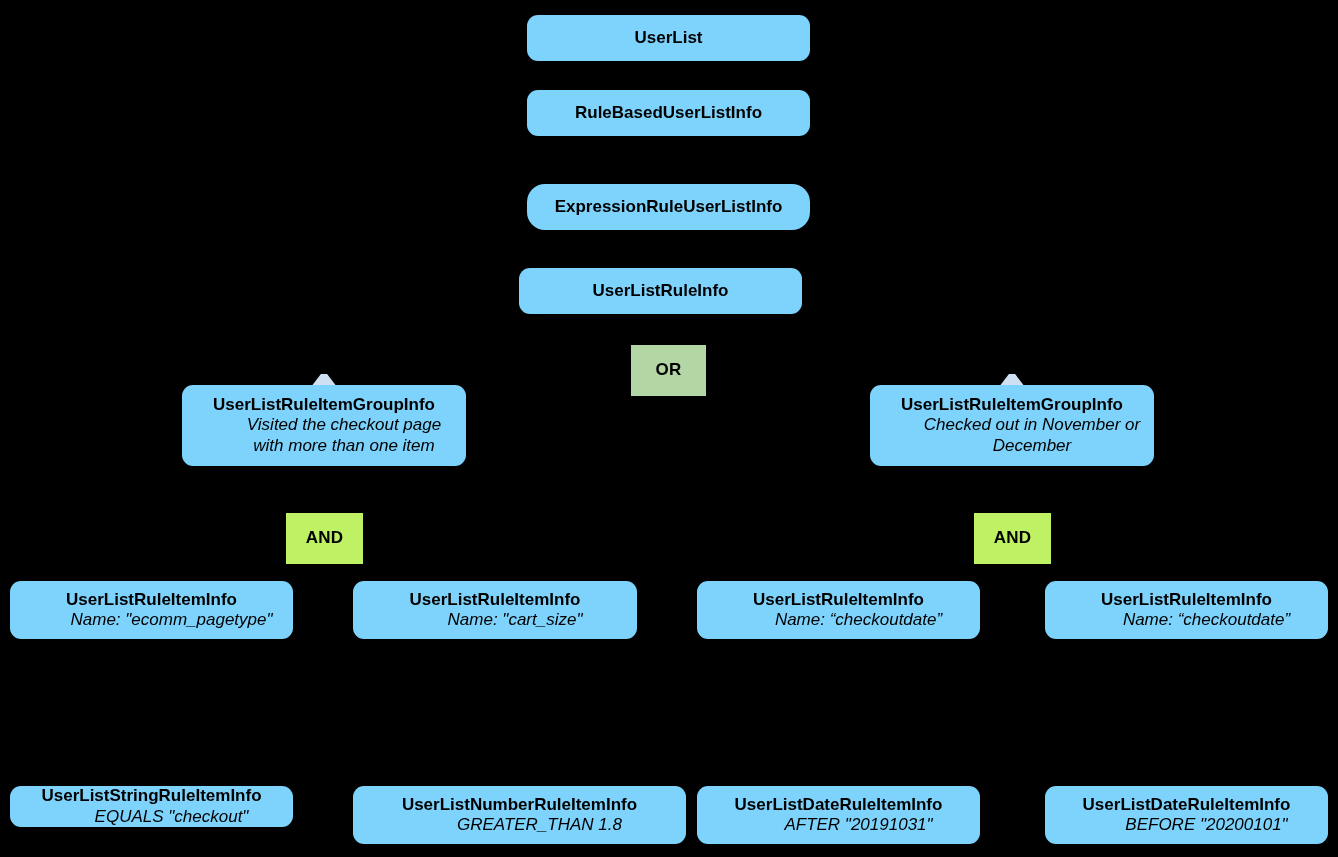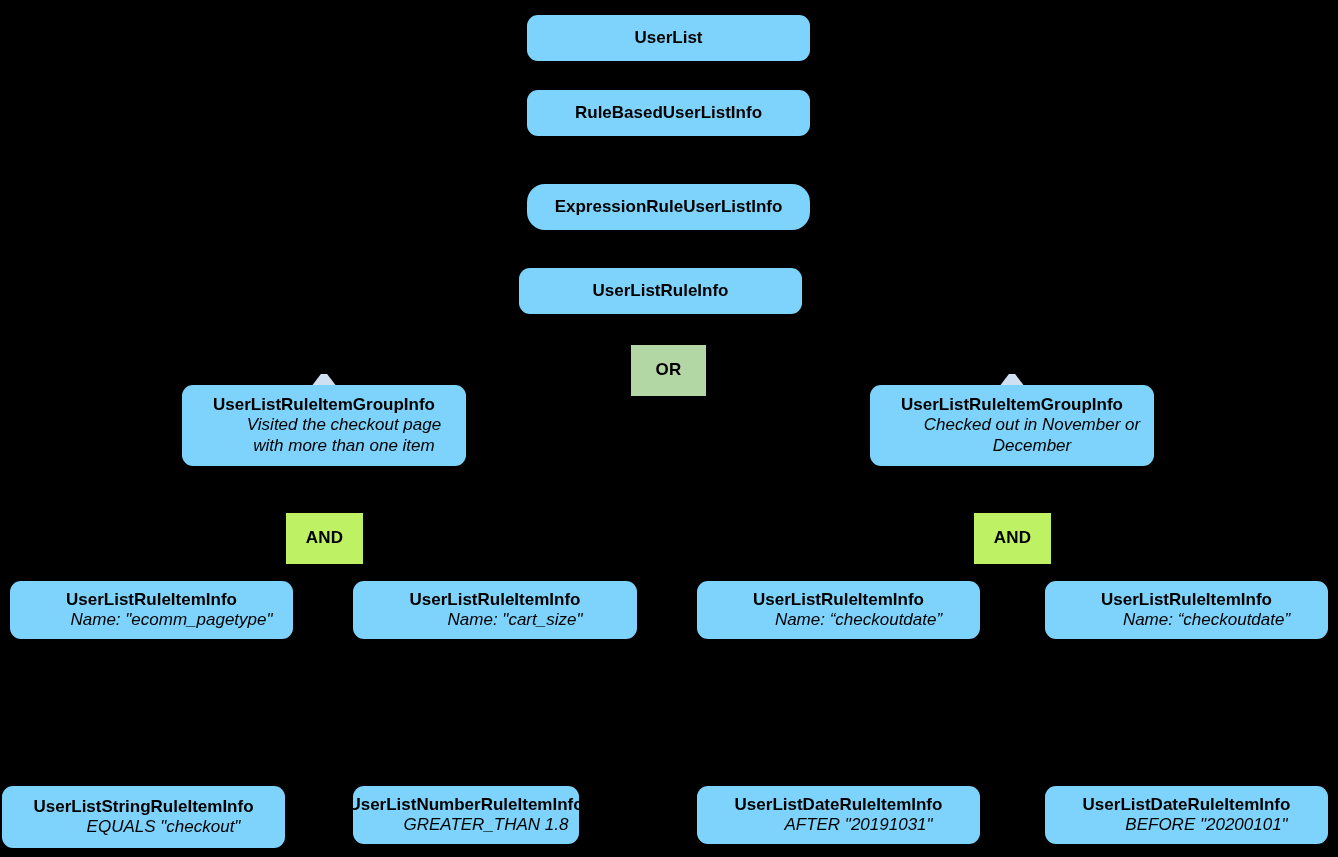--- a/index.html
+++ b/index.html
@@ -136,26 +136,26 @@
   <div class="node box" style="left:697px; top:581px; width:283px; height:58px;">
     <div class="title">UserListRuleItemInfo</div>
     <div class="subtitle">Name: “checkoutdate”</div>
   </div>
 
   <div class="node box" style="left:1045px; top:581px; width:283px; height:58px;">
     <div class="title">UserListRuleItemInfo</div>
     <div class="subtitle">Name: “checkoutdate”</div>
   </div>
 
-  <div class="node box" style="left:2px; top:786px; width:283px; height:62px;">
+  <div class="node box" style="left:10px; top:786px; width:283px; height:41px;">
     <div class="title">UserListStringRuleItemInfo</div>
     <div class="subtitle">EQUALS "checkout"</div>
   </div>
 
-  <div class="node box" style="left:353px; top:786px; width:226px; height:58px;">
+  <div class="node box" style="left:353px; top:786px; width:333px; height:58px;">
     <div class="title">UserListNumberRuleItemInfo</div>
     <div class="subtitle">GREATER_THAN 1.8</div>
   </div>
 
   <div class="node box" style="left:697px; top:786px; width:283px; height:58px;">
     <div class="title">UserListDateRuleItemInfo</div>
     <div class="subtitle">AFTER "20191031"</div>
   </div>
 
   <div class="node box" style="left:1045px; top:786px; width:283px; height:58px;">

